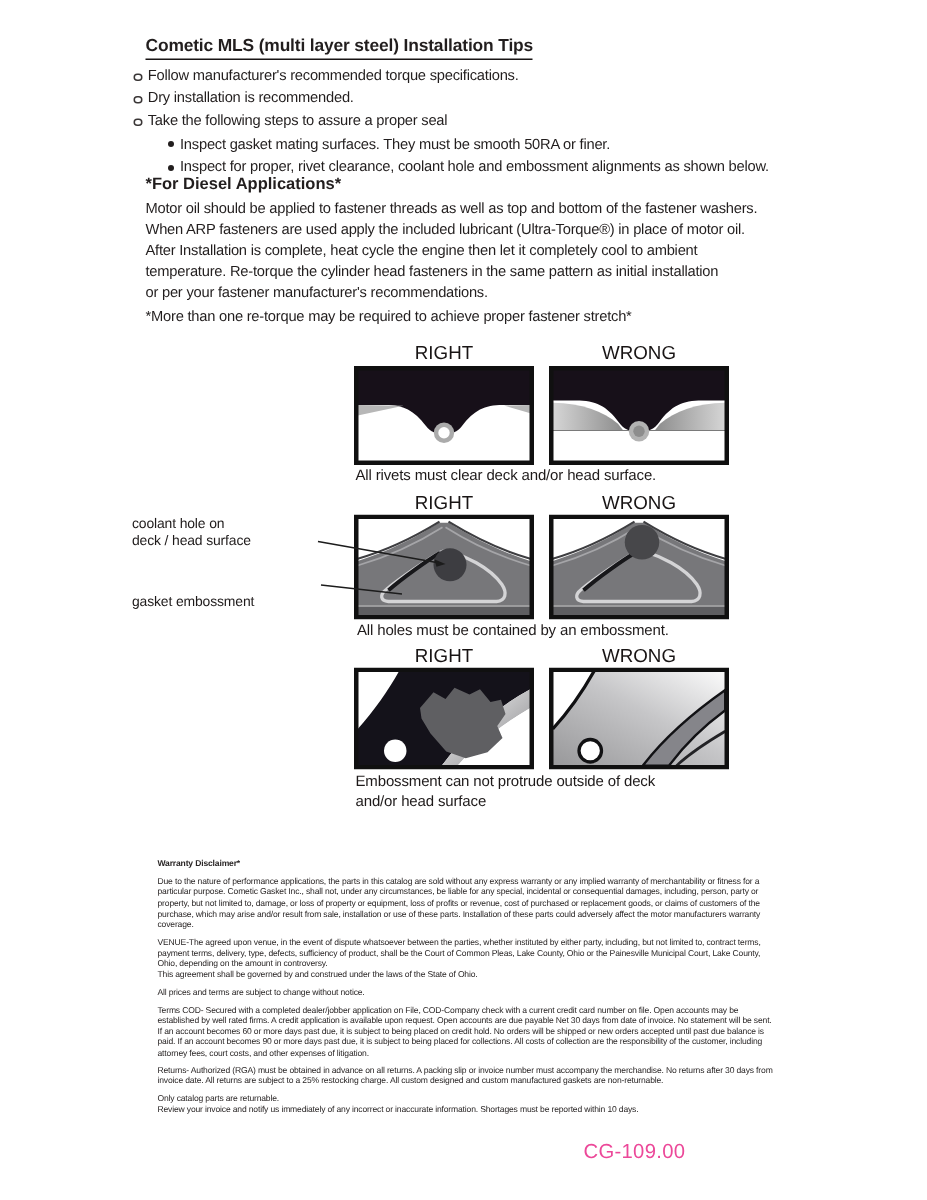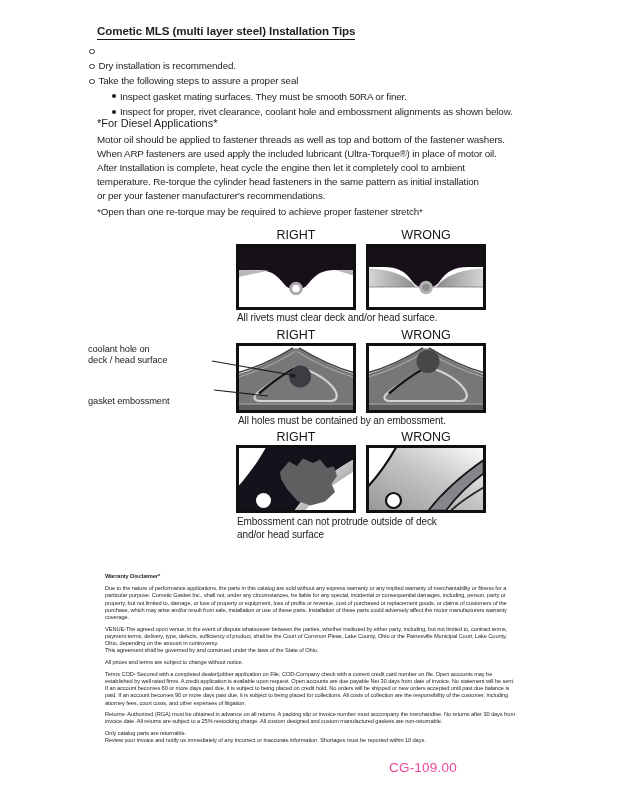--- a/index.html
+++ b/index.html
@@ -10,21 +10,21 @@
          letter-spacing:-0.1px;border-bottom:1.6px solid #191515;padding-bottom:2px;}
 
   .tips{position:absolute;left:89px;top:45px;width:440px;font-size:9.8px;letter-spacing:-0.15px;}
   .tip{display:flex;align-items:flex-start;height:15.2px;}
   .tip.l2{margin-left:23px;text-align:right;}
   .bullet-o{flex:none;width:3.5px;height:3.5px;border:1px solid #3a3636;border-radius:50%;
             margin:3.5px 4px 0 0;}
   .bullet-f{flex:none;width:4px;height:4px;background:#221e1e;border-radius:50%;
             margin:3.8px 4px 0 0;}
 
-  .diesel-h{position:absolute;left:97px;top:117px;font-size:11px;font-weight:400;}
+  .diesel-h{position:absolute;left:97px;top:117px;font-size:11px;font-weight:700;}
   .para{position:absolute;left:97px;width:445px;font-size:9.8px;line-height:14px;
         letter-spacing:-0.15px;white-space:pre-line;}
   .para.p1{top:133px;}
   .para.p2{top:161px;}
   .para.p3{top:205px;}
 
   .dlabel{position:absolute;width:120px;text-align:center;font-size:12.5px;color:#181414;}
   .r1l{left:236px;top:228px;} .r1r{left:366px;top:228px;}
   .r2l{left:236px;top:328px;} .r2r{left:366px;top:328px;}
   .r3l{left:236px;top:430px;} .r3r{left:366px;top:430px;}
@@ -54,20 +54,21 @@
 </head>
 <body>
 
 <div class="page">
 
   <div class="title">Cometic MLS (multi layer steel) Installation Tips</div>
 
   <div class="tips">
     <div class="tip l1">
       <span class="bullet-o"></span>
+      <span>Follow manufacturer's recommended torque specifications.</span>
     </div>
     <div class="tip l1">
       <span class="bullet-o"></span>
       <span>Dry installation is recommended.</span>
     </div>
     <div class="tip l1">
       <span class="bullet-o"></span>
       <span>Take the following steps to assure a proper seal</span>
     </div>
     <div class="tip l2">
@@ -79,21 +80,21 @@
       <span>Inspect for proper, rivet clearance, coolant hole and embossment alignments as shown below.</span>
     </div>
   </div>
 
   <div class="diesel-h">*For Diesel Applications*</div>
   <div class="para p1">Motor oil should be applied to fastener threads as well as top and bottom of the fastener washers.
 When ARP fasteners are used apply the included lubricant (Ultra-Torque®) in place of motor oil.</div>
   <div class="para p2">After Installation is complete, heat cycle the engine then let it completely cool to ambient
 temperature. Re-torque the cylinder head fasteners in the same pattern as initial installation
 or per your fastener manufacturer's recommendations.</div>
-  <div class="para p3">*Open than one re-torque may be required to achieve proper fastener stretch*</div>
+  <div class="para p3">*More than one re-torque may be required to achieve proper fastener stretch*</div>
 
   <div class="dlabel r1l">RIGHT</div>
   <div class="dlabel r1r">WRONG</div>
 
   <svg class="dia d1l" width="120" height="66" viewBox="0 0 120 66">
     <rect x="1.5" y="1.5" width="117" height="63" fill="#ffffff"></rect>
     <path d="M2.5,2.5 H117.5 V26 H99 C87,26 80,29.5 72,40 C66.5,47.5 53.5,47.5 48,40 C40,29.5 33,26 21,26 H2.5 Z" fill="#171019"></path>
     <polygon points="2.5,26 33,26.5 2.5,33" fill="#b7b7b7"></polygon>
     <polygon points="117.5,26 100,26.3 117.5,31.5" fill="#b7b7b7"></polygon>
     <circle cx="60" cy="44.5" r="6.8" fill="#ababab"></circle>

